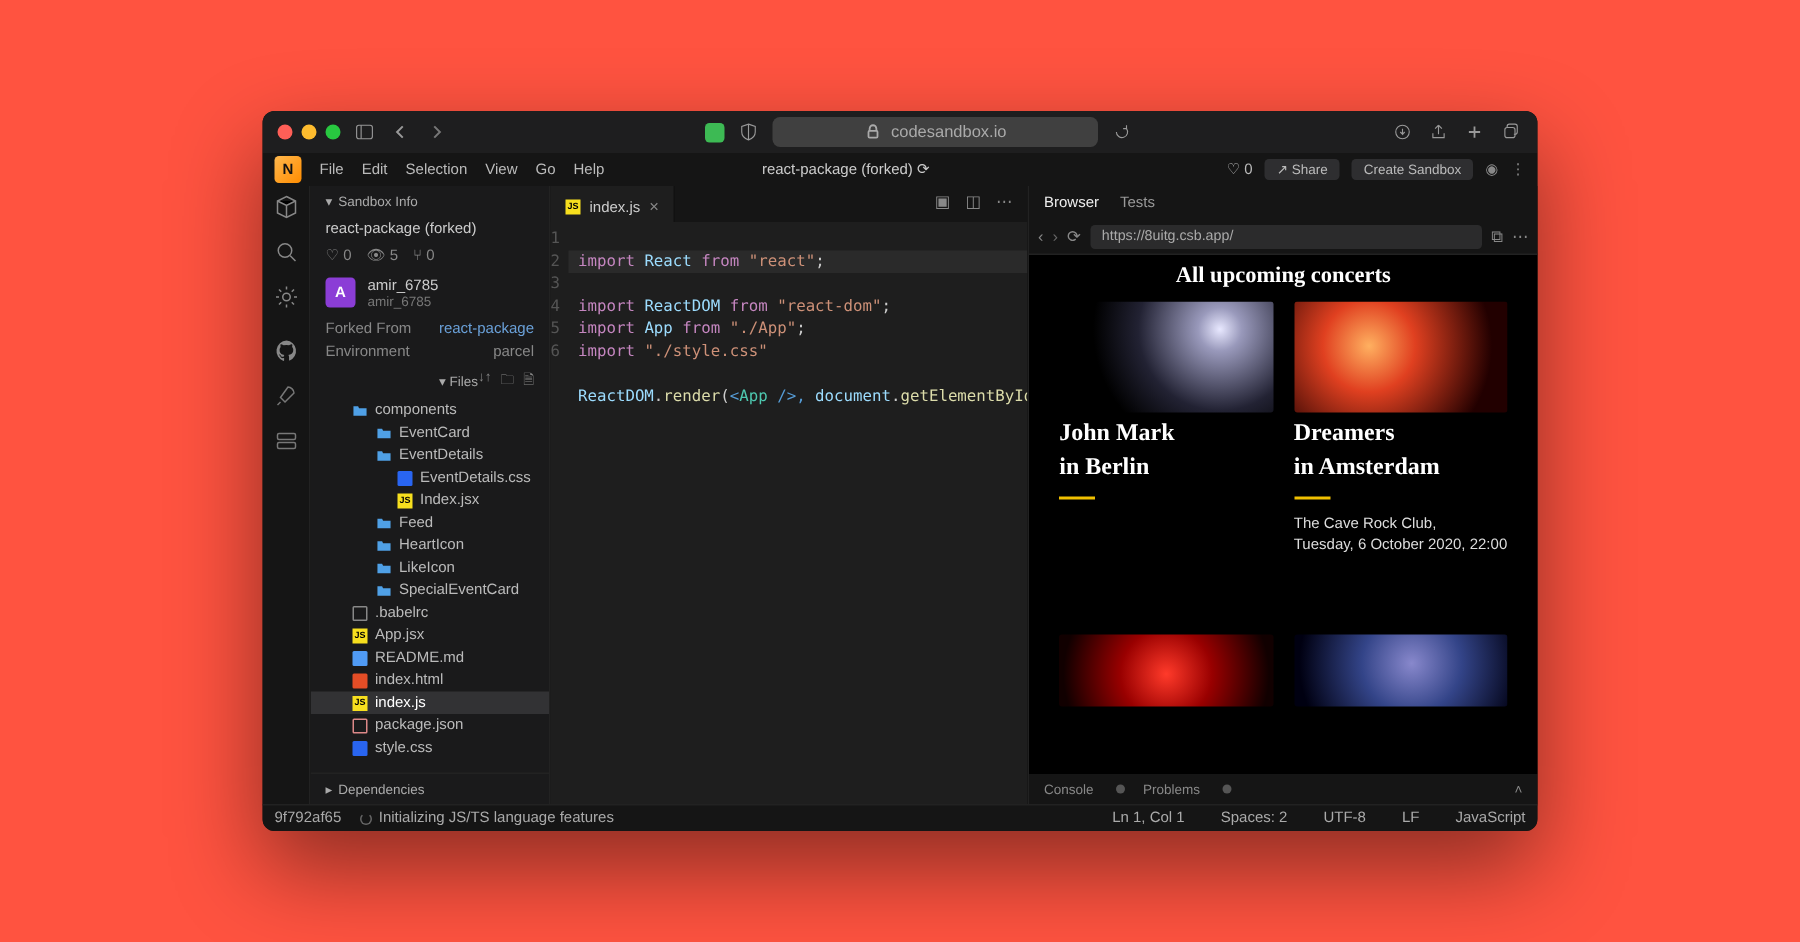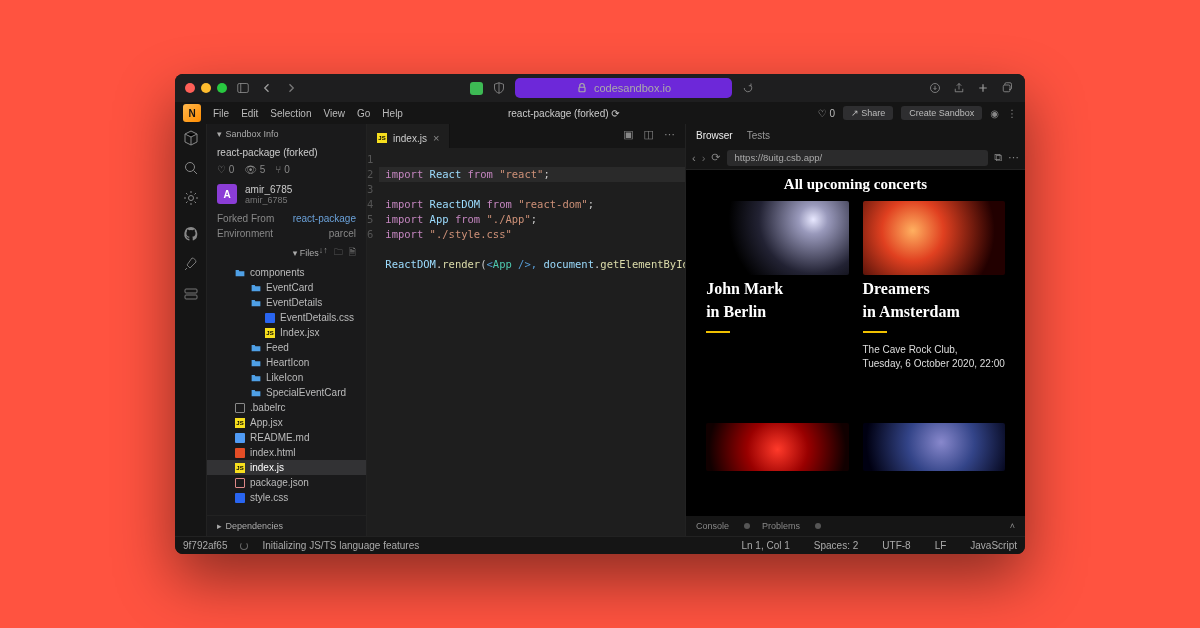--- a/index.html
+++ b/index.html
@@ -35,21 +35,21 @@
 .traffic { display: flex; gap: 6px; }
 .dot { width: 10px; height: 10px; border-radius: 50%; }
 .red { background: #ff5f57; }
 .yellow { background: #febc2e; }
 .green { background: #28c840; }
 .tb-btn { width:16px; height:16px; display:flex; align-items:center; justify-content:center; color:#999; }
 .tb-btn svg { width:12px; height:12px; }
 .grow { flex: 1; }
 .urlbar {
   height: 20px;
-  background: #6d28d9;
+  background: #404040;
   border-radius: 5px;
   flex: 1.4;
   display:flex; align-items:center; justify-content:center;
   color:#aaa; gap:6px;
 }
 .greensq { width:13px; height:13px; border-radius:3px; background:#3dba54; }
 .icon-svg { width:12px; height:12px; stroke:#aaa; fill:none; stroke-width:1.6; }
 
 .menubar {
   height: 22px;
@@ -481,21 +481,21 @@
           <span class="pf-dot"></span>
         <span style="margin-left:auto;">˄</span>
       </div>
     </div>
 
   </div>
 
   <div class="status">
     <div class="left">
       <span>9f792af65</span>
-      <span style="display:flex;align-items:center;gap:15px;">
+      <span style="display:flex;align-items:center;gap:5px;">
           <span class="spin"></span>
           <span>Initializing JS/TS language features</span>
         </span>
     </div>
     <div class="right">
       <span>Ln 1, Col 1</span>
       <span>Spaces: 2</span>
       <span>UTF-8</span>
       <span>LF</span>
       <span>JavaScript</span>

